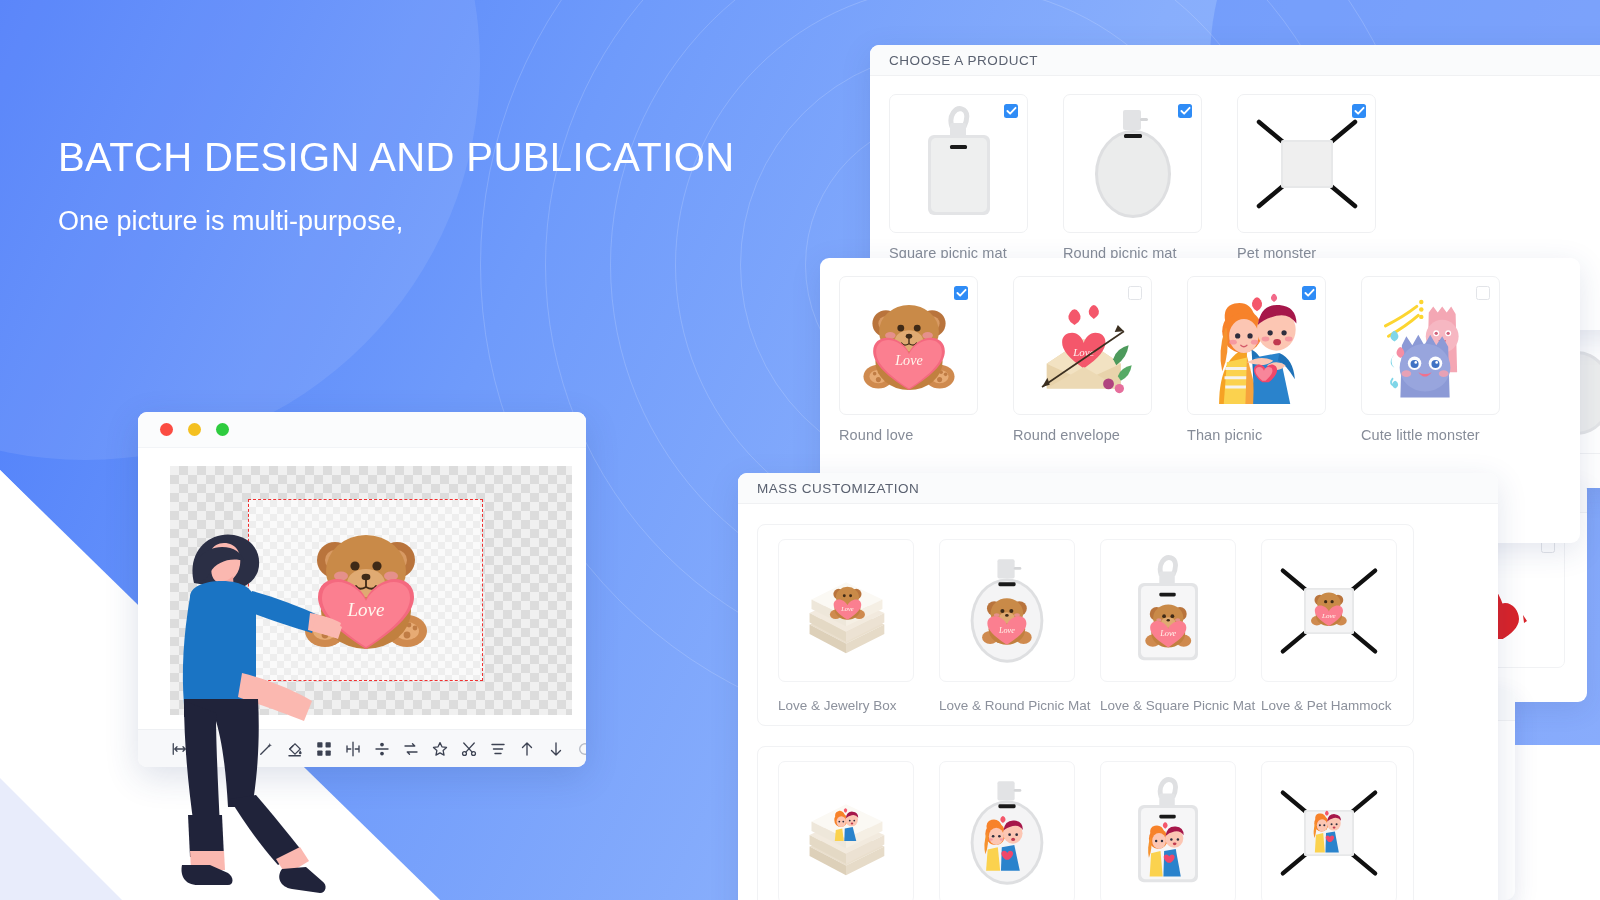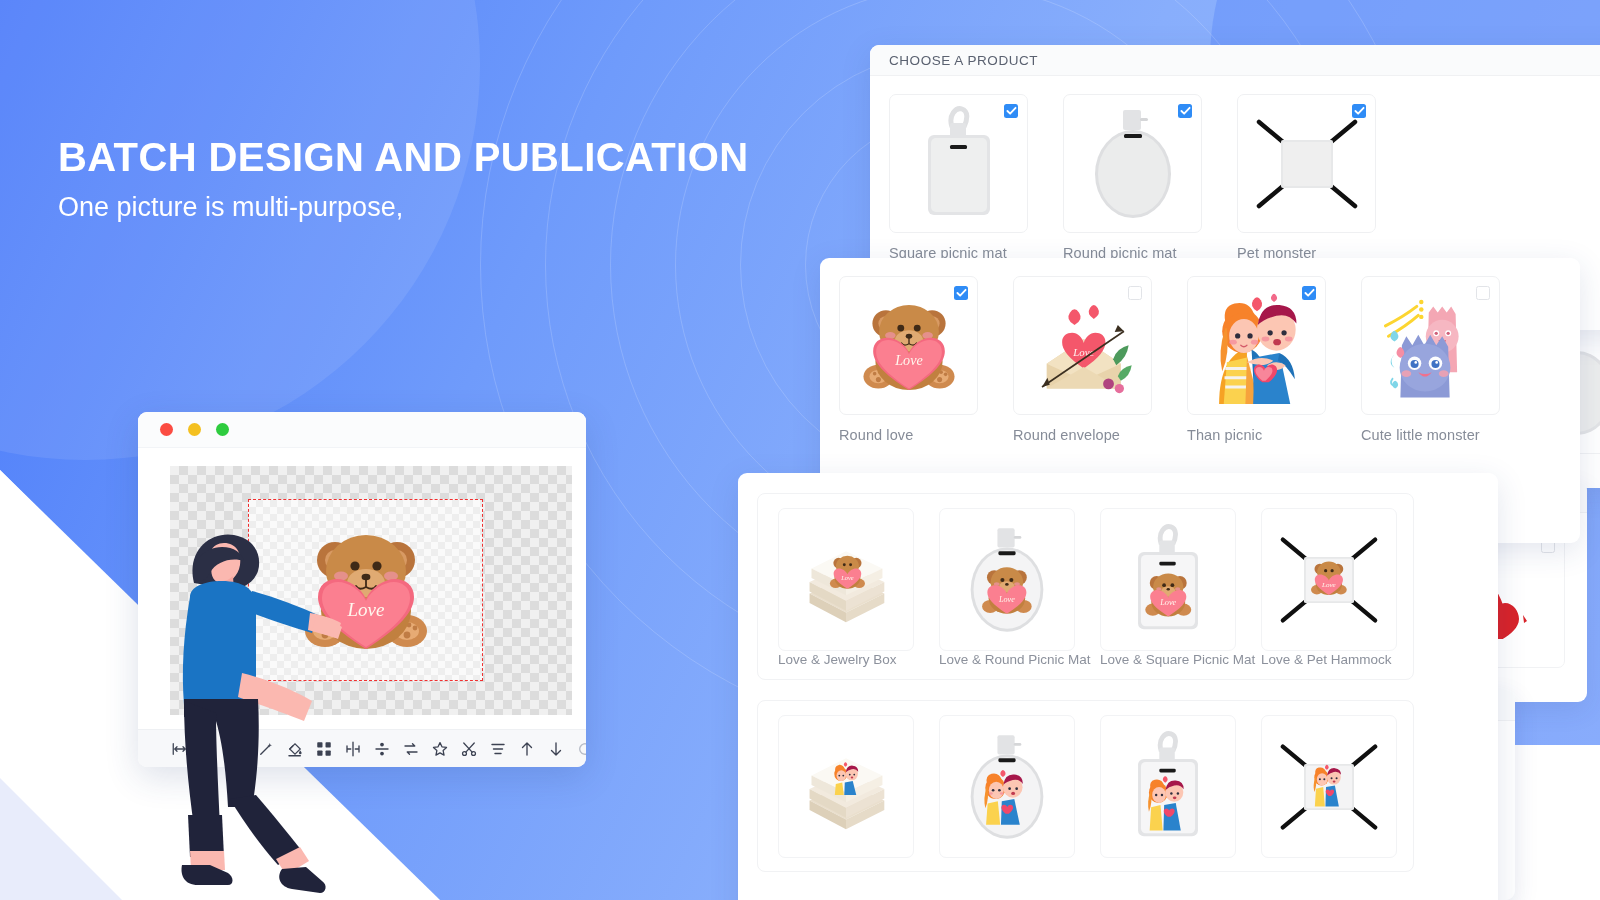--- a/index.html
+++ b/index.html
@@ -45,25 +45,25 @@
     clip-path:polygon(0 0, 0 122px, 122px 122px);
   }
   .bg-white-br {
     position:absolute; left:1443px; top:745px; width:160px; height:160px;
     background:#ffffff;
   }
 
   
   #hero { position:absolute; left:58px; top:135px; width:820px; z-index:4; }
   #hero h1 {
-    font-size:40px; font-weight:bold; letter-spacing:0.4px;
+    font-size:40px; font-weight:normal; letter-spacing:0.4px;
     color:#ffffff; line-height:1.1; white-space:nowrap;
   }
   #hero .sub {
-    margin-top:8px; font-size:27px; color:#ffffff;
+    margin-top:22px; font-size:27px; color:#ffffff;
     line-height:1.55; font-weight:400;
   }
 
   
   #editor {
     position:absolute; left:138px; top:412px; width:448px; height:355px;
     background:#ffffff; border-radius:9px;
     box-shadow:0 10px 34px rgba(40,60,120,0.16);
     z-index:6; overflow:hidden;
   }
@@ -143,21 +143,21 @@
     margin:20px 0 0 19px; width:657px; border:1px solid #f1f2f4;
     border-radius:8px; padding:14px 0 12px 20px;
   }
   #panel-mass .mgrid { display:flex; }
   #panel-mass .mcell { width:161px; flex:0 0 auto; }
   #panel-mass .mthumb {
     width:136px; height:143px; border:1px solid #f2f3f5; border-radius:7px;
     background:#fff; display:flex; align-items:center; justify-content:center;
   }
   #panel-mass .mlabel {
-    margin-top:1px; font-size:13.5px; color:#8c919c; white-space:nowrap;
+    margin-top:16px; font-size:13.5px; color:#8c919c; white-space:nowrap;
   }
 
   
   .ghost { position:absolute; background:#ffffff; border-radius:9px;
            box-shadow:0 8px 26px rgba(40,60,120,0.10); overflow:hidden; }
   .ghost .ghead { height:31px; background:#fafbfc; border-bottom:1px solid #f1f2f4; }
   .ghost .gbody { padding:16px 0 0 14px; }
   .gthumb { width:139px; height:139px; border:1px solid #f1f2f4; border-radius:7px;
             position:relative; display:flex; align-items:center; justify-content:center; }
   #ghost-a { left:1493px; top:268px; width:175px; height:220px; z-index:2; }
@@ -586,20 +586,21 @@
           <path d="M30 80 q4 -7 8 0 q4 7 -4 11 q-8 -4 -4 -11z" fill="#f68ea3"></path>
         </svg>
       </div>
       <div class="clabel">Cute little monster</div>
     </div>
 
   </div>
 </div>
 
 <div class="panel" id="panel-mass">
+  <div class="phead">MASS CUSTOMIZATION</div>
 
   <div class="mgroup">
     <div class="mgrid">
 
       <div class="mcell">
         <div class="mthumb">
           <svg width="100" height="92" viewBox="0 0 104 96">
             <path d="M14 62 L52 44 L92 62 L52 82 Z" fill="#eadfcd"></path>
             <path d="M14 62 L14 72 L52 92 L52 82 Z" fill="#ddd0b9"></path>
             <path d="M92 62 L92 72 L52 92 L52 82 Z" fill="#e6dbc8"></path>

